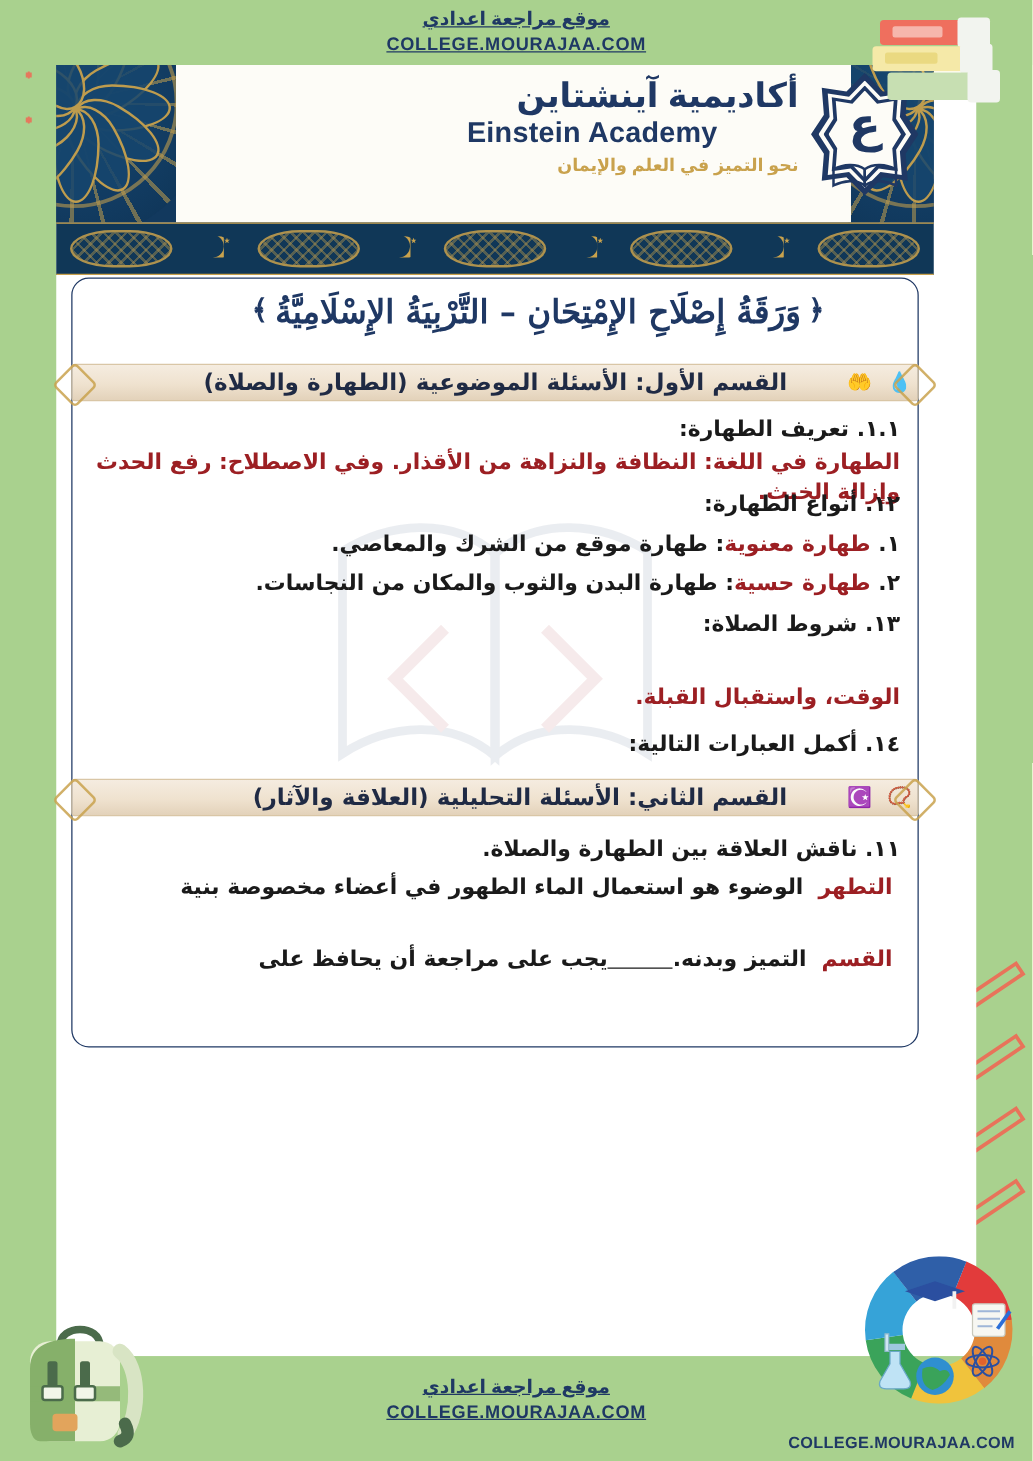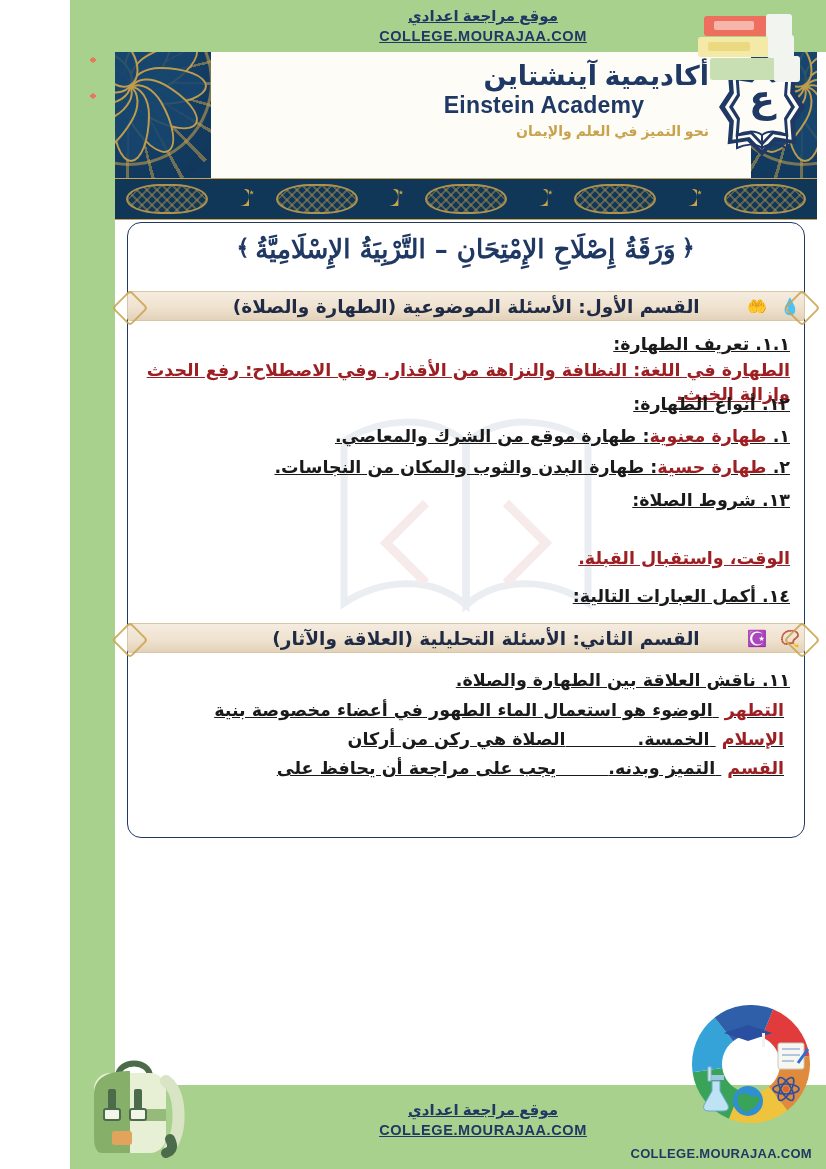--- a/index.html
+++ b/index.html
@@ -2,21 +2,21 @@
 <html lang="ar" dir="rtl"><head>
 <meta charset="utf-8">
 <style>
   html, body {
     margin: 0;
     padding: 0;
     background: #ffffff;
   }
   .page {
     position: relative;
-    width: 756px;
+    width: 826px;
     height: 1169px;
     overflow: hidden;
     background: #bef264;
     font-family: "Liberation Sans", "DejaVu Sans", sans-serif;
   }
 
   
   .bg-green {
     position: absolute;
     inset: 0;
@@ -371,21 +371,20 @@
     position: absolute;
     left: 70px;
     width: 650px;
     text-align: right;
     font-size: 17.5px;
     line-height: 24px;
     color: #1a1a1a;
     font-weight: bold;
     font-family: "DejaVu Sans", "Liberation Sans", sans-serif;
     z-index: 3;
-    text-decoration: underline;
   }
   .qline.ans { color: #9c1f23; }
   .qline .red { color: #9c1f23; }
   .blank {
     display: inline-block;
     width: 72px;
     border-bottom: 1.5px solid #1a1a1a;
     vertical-align: -2px;
   }
   .blank.sm { width: 52px; }
@@ -580,24 +579,20 @@
     <div class="sec-orn r"></div>
   </div>
 
   <div class="qline" style="top:668px;">١١. ناقش العلاقة بين الطهارة والصلاة.</div>
 
   <div class="qline" style="top:698px;">
     <span class="fill">التطهر</span>
     <span>الوضوء هو استعمال الماء الطهور في أعضاء مخصوصة بنية</span>
   </div>
 
-  <div class="qline" style="top:727px;">
-    <span class="fill">الإسلام</span>
-    <span>الخمسة.</span><span class="blank"></span><span>الصلاة هي ركن من أركان</span>
-  </div>
 
   <div class="qline" style="top:756px;">
     <span class="fill">القسم</span>
     <span>التميز وبدنه.</span><span class="blank sm"></span><span>يجب على مراجعة أن يحافظ على</span>
   </div>
 
   <svg class="books-stack" viewBox="0 0 120 92">
     <g>
       <rect x="16" y="10" width="74" height="20" rx="3" fill="#ef6f5e"></rect>
       <rect x="78" y="8" width="26" height="24" rx="3" fill="#f2f4ef"></rect>

